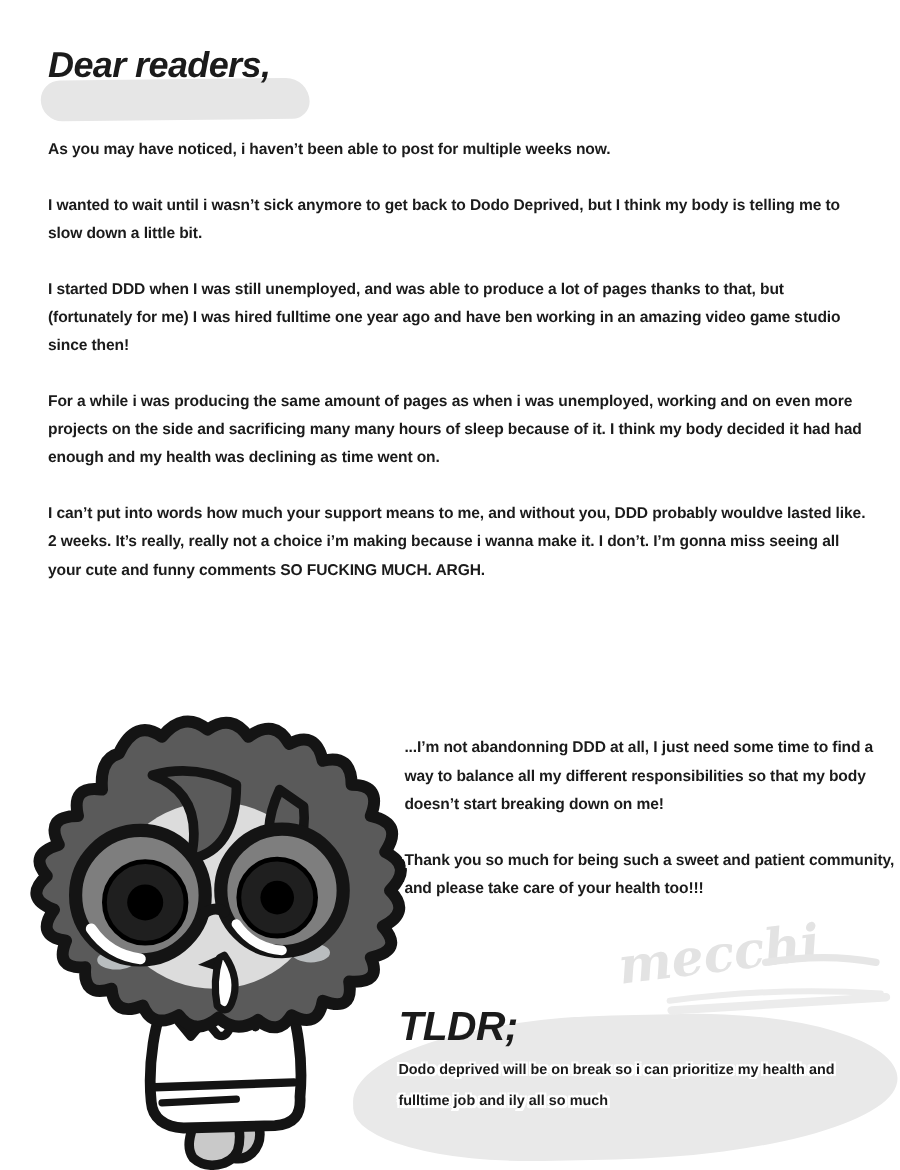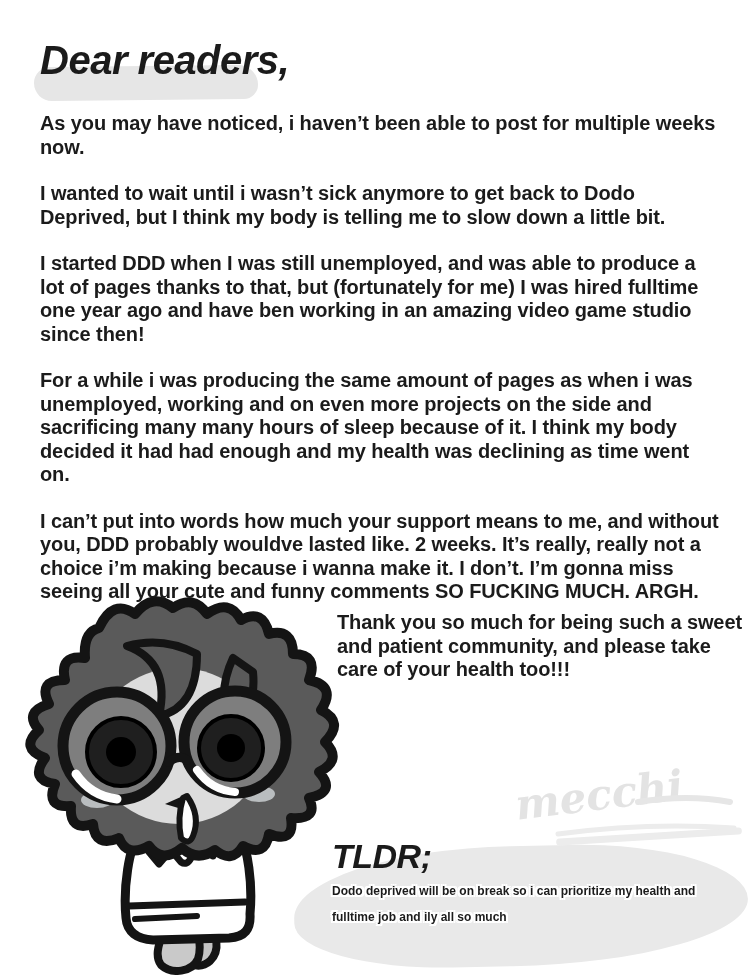--- a/index.html
+++ b/index.html
@@ -16,34 +16,34 @@
   
   .title-highlight{
     left:34px;top:66px;width:224px;height:34px;
     background:#e6e6e6;
     border-radius:18px 22px 16px 20px;
     transform:rotate(-0.6deg);
     z-index:0;
   }
   .page-title{
     left:40px;top:38px;
-    font-size:40px;
+    font-size:30px;
     font-style:italic;
     letter-spacing:-0.5px;
     z-index:2;
     margin:0;
   }
   
   .body-col{
     left:40px;top:112px;width:684px;
     z-index:2;
   }
   .body-col p, .side-col p{
     margin:0 0 23px 0;
-    font-size:20px;
+    font-size:13px;
     line-height:23.5px;
     letter-spacing:-0.1px;
   }
   
   .side-col{
     left:337px;top:611px;width:410px;
     z-index:3;
   }
   .halo{
     text-shadow:
@@ -135,20 +135,21 @@
   <circle cx="230" cy="160" r="32" fill="#1f1f1f" stroke="#000000" stroke-width="4"></circle>
   <circle cx="230" cy="160" r="14" fill="#000000"></circle>
   <path d="M196,182 Q210,202 234,204" stroke="#ffffff" stroke-width="8" fill="none" stroke-linecap="round"></path>
   <path d="M168,174 Q178,166 186,172" stroke="#141414" stroke-width="9" fill="none" stroke-linecap="round"></path>
 
   <path d="M164,216 L182,208 L184,222 Z" fill="#141414"></path>
   <path d="M186,208 Q200,228 192,248 Q188,258 180,250 Q176,230 182,210 Z" fill="#ffffff" stroke="#141414" stroke-width="6" stroke-linejoin="round"></path>
 </svg>
 
 <div class="abs side-col">
+  <p class="halo">...I’m not abandonning DDD at all, I just need some time to find a way to balance all my different responsibilities so that my body doesn’t start breaking down on me!</p>
   <p class="halo">Thank you so much for being such a sweet and patient community, and please take care of your health too!!!</p>
 </div>
 
 <svg class="abs signature" viewBox="0 0 250 85" xmlns="http://www.w3.org/2000/svg">
   <text x="28" y="46" font-family="DejaVu Serif, serif" font-style="italic" font-weight="bold" font-size="42" fill="#e3e3e3" transform="rotate(-7 125 42)">mecchi</text>
   <path d="M150,40 Q200,32 242,40" stroke="#e6e6e6" stroke-width="6" fill="none" stroke-linecap="round"></path>
   <path d="M70,72 Q160,60 246,66" stroke="#ececec" stroke-width="5" fill="none" stroke-linecap="round"></path>
 </svg>
 
 <div class="abs tldr-tail"></div>

